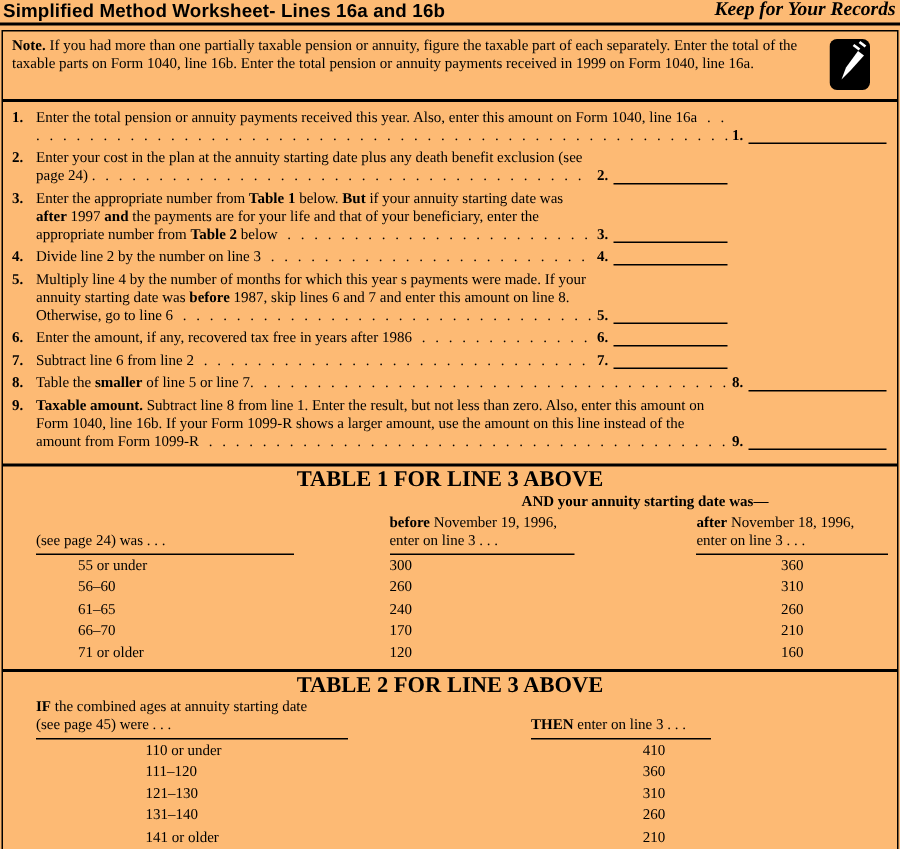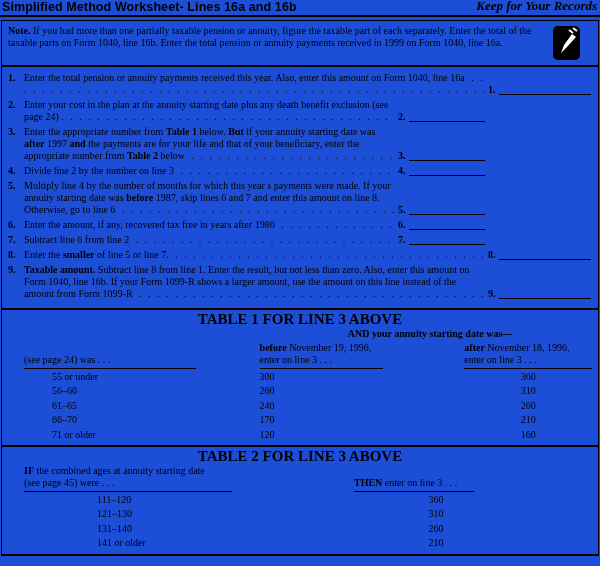--- a/index.html
+++ b/index.html
@@ -1,18 +1,18 @@
 <!DOCTYPE html>
 <html><head>
 <meta charset="utf-8">
 <style>
   * { margin:0; padding:0; box-sizing:border-box; }
   html,body { background:#fff; }
   .page {
-    width:600px; height:566px; overflow:hidden; background:#1d4ed8;
+    width:600px; height:566px; overflow:hidden; background:#fdba74;
     font-family:"Liberation Serif", serif; font-size:10px; color:#000;
     position:relative;
   }
   
   .title-row { display:flex; justify-content:space-between; align-items:flex-end;
     padding:2px 3px 1px 2px; height:15px; }
   .title-main { font-family:"Liberation Sans", sans-serif; font-weight:bold; font-size:12.5px; letter-spacing:0.1px; }
   .title-keep { font-family:"Liberation Serif", serif; font-weight:bold; font-style:italic; font-size:13px; }
   .title-rule { border-top:2.5px solid #000; margin-bottom:3px; }
   
@@ -145,21 +145,21 @@
         <span class="lnum">7.</span>
         <div class="ltext w-mid h1"><span><span>Subtract line 6 from line 2 </span></span><span class="dots">. . . . . . . . . . . . . . . . . . . . . . . . . . . . . . . . . . . . . . . . . . . . . . . . . . . . . . .</span></div>
         <div class="entry">
           <span class="elabel">7.</span>
           <span class="eline mid"></span>
         </div>
       </div>
 
       <div class="wline">
         <span class="lnum">8.</span>
-        <div class="ltext w-far h1"><span><span>Enter the </span><b>smaller</b><span> of line 5 or line 7. </span></span><span class="dots">. . . . . . . . . . . . . . . . . . . . . . . . . . . . . . . . . . . . . . . . . . . . . . . . . . . . . . .</span></div>
+        <div class="ltext w-far h1"><span><span>Table the </span><b>smaller</b><span> of line 5 or line 7. </span></span><span class="dots">. . . . . . . . . . . . . . . . . . . . . . . . . . . . . . . . . . . . . . . . . . . . . . . . . . . . . . .</span></div>
         <div class="entry">
           <span class="elabel">8.</span>
           <span class="eline far"></span>
         </div>
       </div>
 
       <div class="wline">
         <span class="lnum">9.</span>
         <div class="ltext w-far h3"><span><b>Taxable amount.</b><span> Subtract line 8 from line 1. Enter the result, but not less than zero. Also, enter this amount on Form 1040, line 16b. If your Form 1099-R shows a larger amount, use the amount on this line instead of the amount from Form 1099-R </span></span><span class="dots">. . . . . . . . . . . . . . . . . . . . . . . . . . . . . . . . . . . . . . . . . . . . . . . . . . . . . . .</span></div>
         <div class="entry">
@@ -209,20 +209,24 @@
 
     <div class="sep"></div>
 
     <div class="tbl-section">
       <div class="tbl-title">TABLE 2 FOR LINE 3 ABOVE</div>
       <div class="headrow">
         <span class="hblock t2c1"><span><b>IF</b><span> the combined ages at annuity starting date</span></span><br><span>(see page 45) were . . .</span></span>
         <span class="hblock t2c2"><span><b>THEN</b><span> enter on line 3 . . .</span></span></span>
       </div>
       <div class="trow">
+        <span class="t2r1">110 or under</span>
+        <span class="t2r2">410</span>
+      </div>
+      <div class="trow">
         <span class="t2r1">111–120</span>
         <span class="t2r2">360</span>
       </div>
       <div class="trow">
         <span class="t2r1">121–130</span>
         <span class="t2r2">310</span>
       </div>
       <div class="trow">
         <span class="t2r1">131–140</span>
         <span class="t2r2">260</span>

